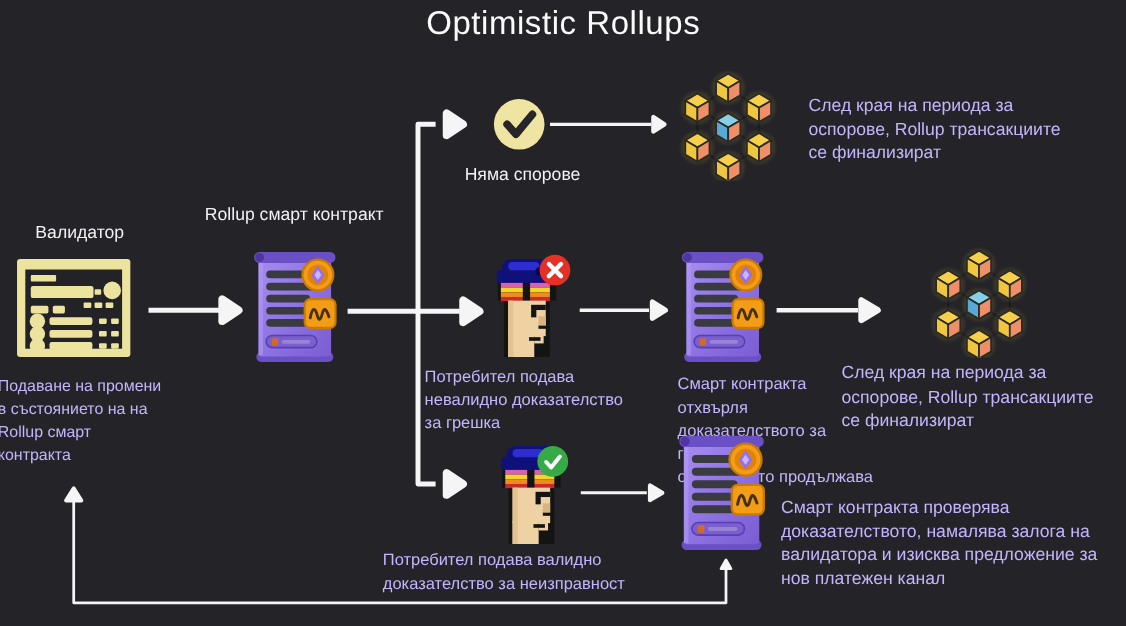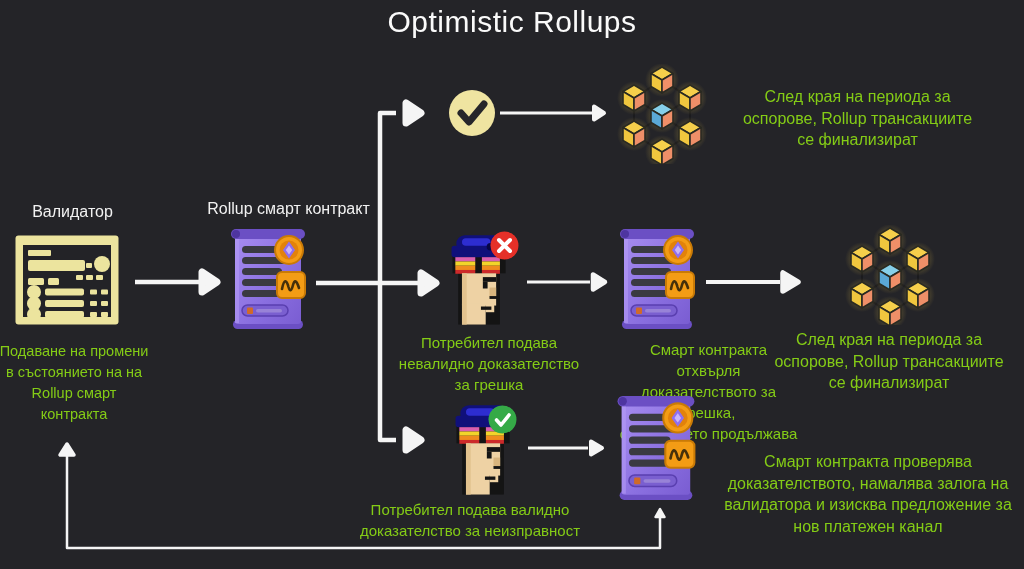--- a/index.html
+++ b/index.html
@@ -19,22 +19,22 @@
   .title{
     left:0;top:5px;width:1024px;
     text-align:center;
     font-size:30px;font-weight:500;letter-spacing:.5px;
     color:#fafafa;
   }
   .label{
     font-size:16px;color:#f2f2f2;text-align:center;
   }
   .para{
-    font-size:15px;line-height:21px;color:#84cc16;
-    text-align:center;white-space:pre-line;
+    font-size:15px;line-height:21px;color:#c4b5fd;
+    text-align:left;white-space:pre-line;
   }
   .para.lg{font-size:16px;line-height:21.5px;}
   .para.sm{font-size:14.5px;line-height:21px;}
   svg{display:block;}
   .connector-layer{left:0;top:0;width:1024px;height:569px;pointer-events:none;}
   .badge{border-radius:50%;}
 </style>
 </head>
 <body>
 
@@ -207,44 +207,45 @@
 
   <div class="abs label" style="left:0;top:203px;width:145px;">Валидатор</div>
   <svg class="abs" style="left:14px;top:234px;" width="106" height="92">
       <use href="#sym-validator"></use>
     </svg>
   <div class="abs para sm" style="left:-2px;top:341px;width:152px;">Подаване на промени
 в състоянието на  на
 Rollup смарт
 контракта</div>
 
-  <div class="abs label" style="left:180px;top:200px;width:175px;margin-left:21px;">Rollup смарт контракт</div>
+  <div class="abs label" style="left:180px;top:187px;width:175px;">Rollup смарт контракт</div>
   <svg class="abs" style="left:225px;top:227px;" width="88" height="104">
       <use href="#sym-contract"></use>
     </svg>
 
   <svg class="abs" style="left:448px;top:89px;" width="48" height="48">
     <circle cx="24" cy="24" r="23" fill="#efe4a1"></circle>
     <path d="M13,24 l8,9 l15,-18" fill="none" stroke="#26262a" stroke-width="7" stroke-linecap="round" stroke-linejoin="round"></path>
   </svg>
+  <div class="abs label" style="left:400px;top:151px;width:150px;">Няма спорове</div>
   <svg class="abs" style="left:612px;top:64px;" width="100" height="100">
       <use href="#sym-cubes"></use>
     </svg>
   <div class="abs para lg" style="left:735px;top:86px;width:245px;">След края на периода за
 оспорове, Rollup трансакциите
 се финализират</div>
 
   <svg class="abs" style="left:443px;top:233px;" width="74" height="92">
       <use href="#sym-punk"></use>
     </svg>
   <svg class="abs badge" style="left:490px;top:231px;" width="29" height="29">
     <circle cx="14.5" cy="14.5" r="14" fill="#e53028"></circle>
     <path d="M9,9 L20,20 M20,9 L9,20" stroke="#ffffff" stroke-width="4" stroke-linecap="round"></path>
   </svg>
-  <div class="abs para" style="left:398px;top:332px;width:182px;">Потребител подава
+  <div class="abs para" style="left:386px;top:332px;width:182px;">Потребител подава
 невалидно доказателство
 за грешка</div>
   <svg class="abs" style="left:614px;top:227px;" width="88" height="104">
       <use href="#sym-contract"></use>
     </svg>
   <div class="abs para" style="left:568px;top:339px;width:185px;margin-left:48px;">Смарт контракта отхвърля
 доказателството за грешка,
 оспорването продължава</div>
   <svg class="abs" style="left:840px;top:225px;" width="100" height="100">
       <use href="#sym-cubes"></use>

